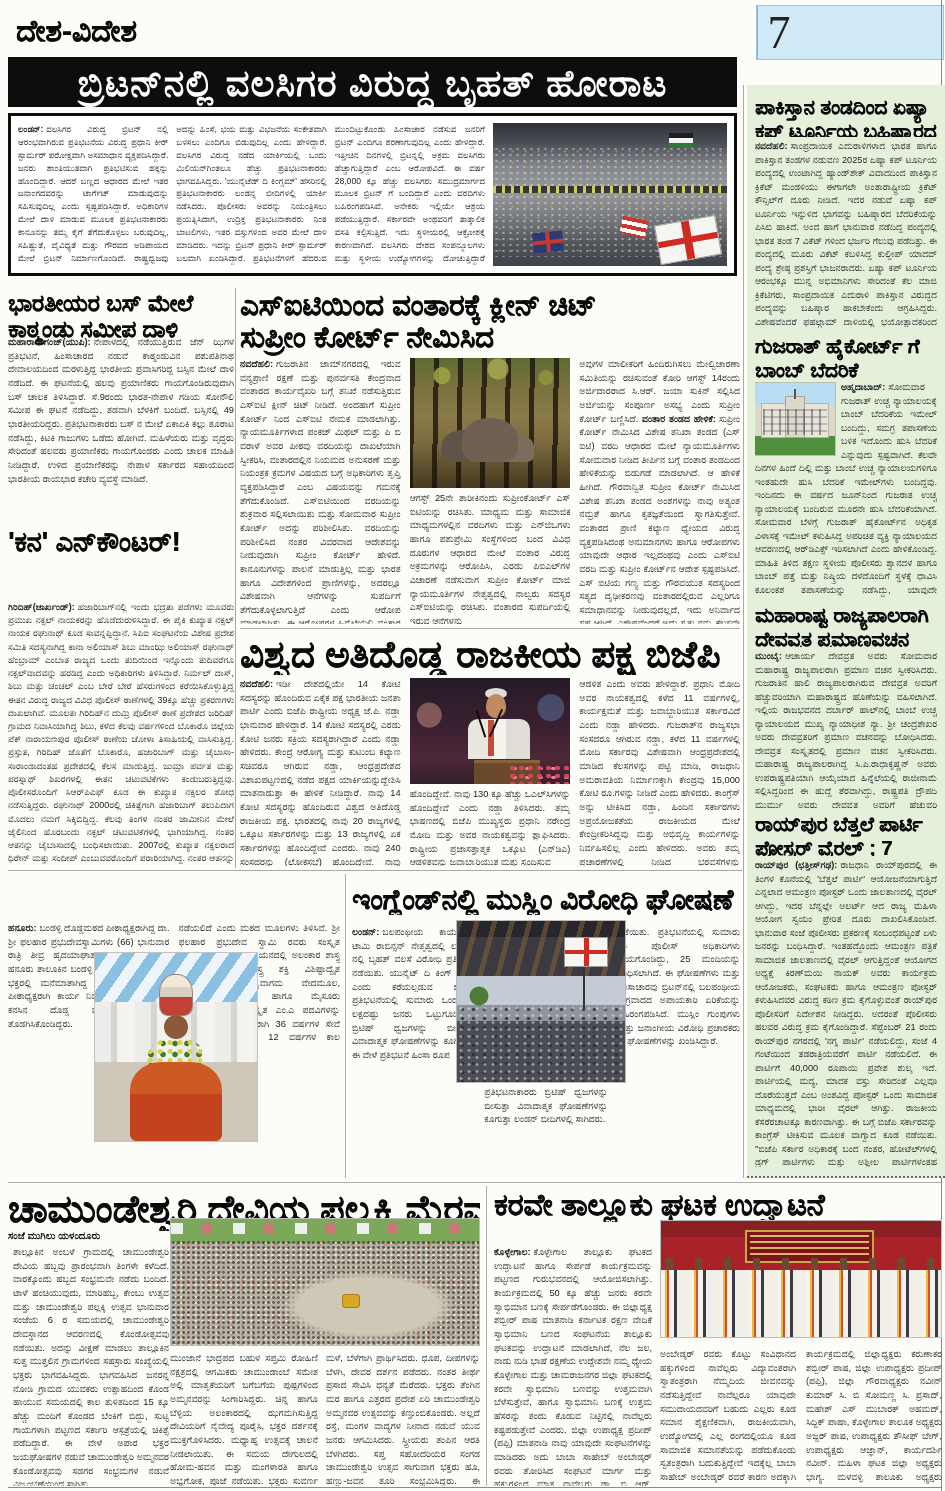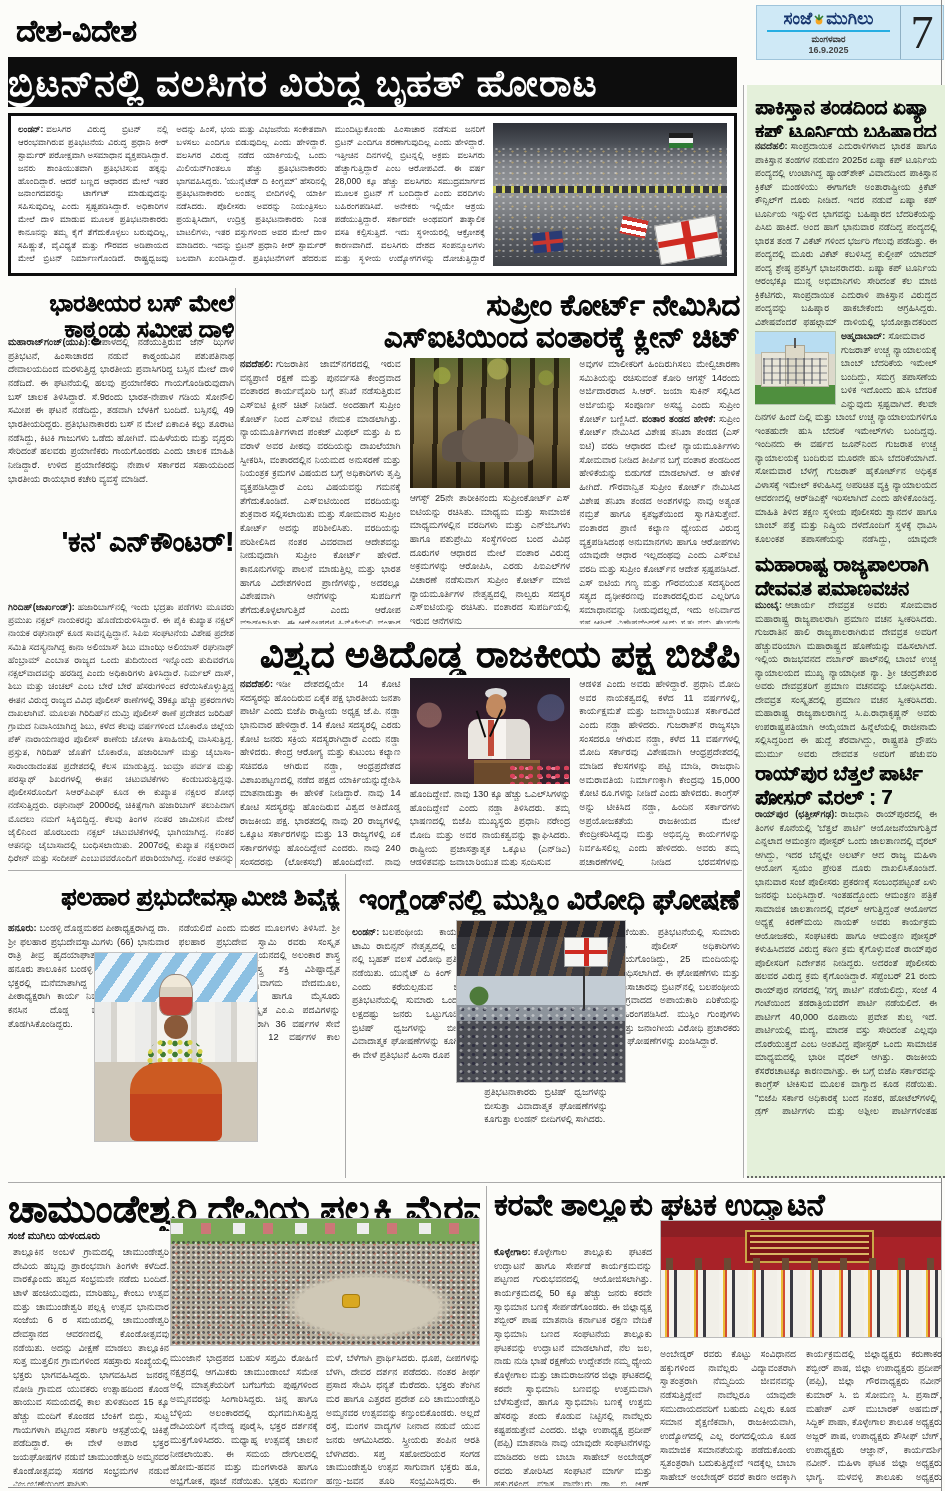--- a/index.html
+++ b/index.html
@@ -1,20 +1,20 @@
 <!DOCTYPE html>
 <html><head>
 <meta charset="utf-8">
 <style>
   *{margin:0;padding:0;box-sizing:border-box}
   body{font-family:"Liberation Sans","DejaVu Sans",sans-serif;background:#d9d9d9}
   #page{position:relative;width:945px;height:1491px;margin:0 auto;background:#fcfcf9;color:#141414;overflow:hidden}
   .abs{position:absolute}
   .hl{font-weight:800;color:#0a0a0a;text-shadow:.5px 0 0 currentColor;line-height:1.12}
-  .center{text-align:right}
+  .center{text-align:left}
   .bodytext{font-size:9.3px;line-height:1.47;text-align:justify;color:#222;overflow:hidden}
   .dl{font-weight:800;margin-right:3px}
   .vline{position:absolute;width:1px;background:#aaa}
   .hline{position:absolute;height:1px;background:#aaa}
   .photo{position:relative;overflow:hidden}
   .cols{display:flex;gap:9px}
   .col{flex:1;overflow:hidden}
 
   
   .section-title{left:16px;top:14px;font-size:30px}
@@ -22,21 +22,21 @@
   .mh-left{flex:1;text-align:center;padding-top:4px;overflow:hidden}
   .mh-logo{font-size:17px;font-weight:800;color:#16356e;white-space:nowrap;line-height:1.1}
   .mh-logo svg{vertical-align:-2px}
   .mh-rule{height:2px;background:#27aee2;margin:1px 10px 2px}
   .mh-day{font-size:8.5px;font-weight:700;color:#333}
   .mh-date{font-size:9px;font-weight:700;color:#444}
   .mh-sep{width:1px;background:#8fb0c4}
   .mh-page{width:42px;text-align:center;font-family:"Liberation Serif","DejaVu Serif",serif;font-size:46px;line-height:54px;color:#222}
 
   
-  .lead-bar{left:8px;top:57px;width:729px;height:50px;background:#0d0d0d;color:#fff;font-size:37px;font-weight:800;line-height:53px;letter-spacing:1px;overflow:hidden;white-space:nowrap}
+  .lead-bar{left:8px;top:57px;width:729px;height:50px;background:#0d0d0d;color:#fff;font-size:37px;font-weight:800;text-align:center;line-height:53px;letter-spacing:1px;overflow:hidden;white-space:nowrap}
   .lead-box{left:8px;top:113px;width:729px;height:163px;border:3px solid #0d0d0d;background:#fff;display:flex;gap:8px;padding:7px}
   .lead-col{flex:1;font-size:8.6px;line-height:1.5}
 
   .ph-protest{width:234px;height:100%;flex:0 0 234px;background:linear-gradient(180deg,#2e3138 0%,#4a4e55 14%,#83868b 30%,#97999c 48%,#76797d 66%,#53565c 84%,#3f4248 100%)}
   .pp-dots{position:absolute;left:0;right:0;top:16%;bottom:6%;background-image:radial-gradient(rgba(255,255,255,.55) .8px,transparent 1.6px),radial-gradient(rgba(255,205,90,.5) .8px,transparent 1.6px);background-size:7px 6px,13px 11px;opacity:.75}
   .pp-police{position:absolute;left:0;right:0;top:44%;height:7px;background:repeating-linear-gradient(90deg,#d8d84a 0 3px,#23252b 3px 9px);opacity:.85}
   .engflag{background:#f5f5f2;border:1px solid #999}
   .engflag .cv{position:absolute;left:44%;top:0;width:13%;height:100%;background:#cf2b22}
   .engflag .ch{position:absolute;top:41%;left:0;width:100%;height:17%;background:#cf2b22}
   .pp-engflag{position:absolute;right:8px;bottom:6px;width:62px;height:40px;transform:rotate(-10deg)}
@@ -129,31 +129,20 @@
   .kap-scarves{position:absolute;left:0;right:0;bottom:0;height:58%;background:repeating-linear-gradient(90deg,transparent 0 4px,#e8b623 4px 6px,#cf3a1f 6px 8px,transparent 8px 29px);opacity:.9}
 </style>
 </head>
 <body>
 
 <div id="page">
 
   <div class="abs section-title hl">ದೇಶ-ವಿದೇಶ</div>
 
   <div class="abs masthead">
-    <div class="mh-left">
-      <div class="mh-logo">
-        <span>ಸಂಜೆ</span><span class="palm"><svg width="14" height="14" viewBox="0 0 14 14">
-              <circle cx="7" cy="9" r="3.4" fill="#f5a623"></circle>
-              <path d="M7 8 L3 4 M7 8 L7 2.6 M7 8 L11 4" stroke="#2e7d32" stroke-width="1.6" fill="none"></path>
-            </svg></span><span>ಮುಗಿಲು</span>
-      </div>
-      <div class="mh-rule"></div>
-      <div class="mh-day">ಮಂಗಳವಾರ</div>
-      <div class="mh-date">16.9.2025</div>
-    </div>
     <div class="mh-sep"></div>
     <div class="mh-page">7</div>
   </div>
 
   <div class="abs lead-bar">ಬ್ರಿಟನ್‌ನಲ್ಲಿ ವಲಸಿಗರ ವಿರುದ್ಧ ಬೃಹತ್  ಹೋರಾಟ</div>
   <div class="abs lead-box">
     <div class="bodytext lead-col"><b class="dl">ಲಂಡನ್:</b><span>ವಲಸಿಗರ ವಿರುದ್ಧ ಬ್ರಿಟನ್ ನಲ್ಲಿ ಆರಂಭವಾಗಿರುವ ಪ್ರತಿಭಟನೆಯ ವಿರುದ್ಧ ಪ್ರಧಾನಿ ಕೀರ್ ಸ್ಟಾರ್ಮರ್ ಪರೋಕ್ಷವಾಗಿ ಅಸಮಾಧಾನ ವ್ಯಕ್ತಪಡಿಸಿದ್ದಾರೆ. ಜನರು ಶಾಂತಿಯುತವಾಗಿ ಪ್ರತಿಭಟಿಸುವ ಹಕ್ಕನ್ನು ಹೊಂದಿದ್ದಾರೆ. ಆದರೆ ಬಣ್ಣದ ಆಧಾರದ ಮೇಲೆ ಇತರ ಜನಾಂಗದವರನ್ನು ಟಾರ್ಗೆಟ್ ಮಾಡುವುದನ್ನು ಸಹಿಸುವುದಿಲ್ಲ ಎಂದು ಸ್ಪಷ್ಟಪಡಿಸಿದ್ದಾರೆ. ಅಧಿಕಾರಿಗಳ ಮೇಲೆ ದಾಳಿ ಮಾಡುವ ಮೂಲಕ ಪ್ರತಿಭಟನಾಕಾರರು ಕಾನೂನನ್ನು ತಮ್ಮ ಕೈಗೆ ತೆಗೆದುಕೊಳ್ಳಲು ಬರುವುದಿಲ್ಲ, ಸಹಿಷ್ಣುತೆ, ವೈವಿಧ್ಯತೆ ಮತ್ತು ಗೌರವದ ಅಡಿಪಾಯದ ಮೇಲೆ ಬ್ರಿಟನ್ ನಿರ್ಮಾಣಗೊಂಡಿದೆ. ರಾಷ್ಟ್ರಧ್ವಜವು ದೇಶದಲ್ಲಿ ವೈವಿಧ್ಯತೆಯನ್ನು ಪ್ರತಿನಿಧಿಸುತ್ತದೆ.</span></div>
     <div class="bodytext lead-col">ಅದನ್ನು ಹಿಂಸೆ, ಭಯ ಮತ್ತು ವಿಭಜನೆಯ ಸಂಕೇತವಾಗಿ ಬಳಸಲು ಎಂದಿಗೂ ಬಿಡುವುದಿಲ್ಲ ಎಂದು ಹೇಳಿದ್ದಾರೆ. ವಲಸಿಗರ ವಿರುದ್ಧ ನಡೆದ ಯಾರ್ಕಿಯಲ್ಲಿ ಒಂದು ಮಿಲಿಯನ್‌ಗಿಂತಲೂ ಹೆಚ್ಚು ಪ್ರತಿಭಟನಾಕಾರರು ಭಾಗವಹಿಸಿದ್ದರು. 'ಯುನೈಟೆಡ್ ದಿ ಕಿಂಗ್ಡಮ್' ಹೆಸರಿನಲ್ಲಿ ಪ್ರತಿಭಟನಾಕಾರರು ಲಂಡನ್ನ ಬೀದಿಗಳಲ್ಲಿ ಯಾರ್ಕಿ ನಡೆಸಿದರು. ಪೊಲೀಸರು ಅವರನ್ನು ನಿಯಂತ್ರಿಸಲು ಪ್ರಯತ್ನಿಸಿದಾಗ, ಉದ್ರಿಕ್ತ ಪ್ರತಿಭಟನಾಕಾರರು ನಿಂತ ಬಾಟಲಿಗಳು, ಇತರ ವಸ್ತುಗಳಿಂದ ಅವರ ಮೇಲೆ ದಾಳಿ ಮಾಡಿದರು. ಇದನ್ನು ಬ್ರಿಟನ್ ಪ್ರಧಾನಿ ಕೀರ್ ಸ್ಟಾರ್ಮರ್ ಬಲವಾಗಿ ಖಂಡಿಸಿದ್ದಾರೆ. ಪ್ರತಿಭಟನೆಗಳಿಗೆ ಹೆದರುವ ಮಾತೇ ಇಲ್ಲ, ರಾಷ್ಟ್ರಧ್ವಜವನ್ನು</div>
     <div class="bodytext lead-col">ಮುಂದಿಟ್ಟುಕೊಂಡು ಹಿಂಸಾಚಾರ ನಡೆಸುವ ಜನರಿಗೆ ಬ್ರಿಟನ್ ಎಂದಿಗೂ ಶರಣಾಗುವುದಿಲ್ಲ ಎಂದು ಹೇಳಿದ್ದಾರೆ. ಇತ್ತೀಚಿನ ದಿನಗಳಲ್ಲಿ ಬ್ರಿಟನ್ನಲ್ಲಿ ಅಕ್ರಮ ವಲಸಿಗರು ಹೆಚ್ಚಾಗುತ್ತಿದ್ದಾರೆ ಎಂಬ ಆರೋಪವಿದೆ. ಈ ವರ್ಷ 28,000 ಕ್ಕೂ ಹೆಚ್ಚು ವಲಸಿಗರು ಸಮುದ್ರಮಾರ್ಗದ ಮೂಲಕ ಬ್ರಿಟನ್ ಗೆ ಬಂದಿದ್ದಾರೆ ಎಂದು ವರದಿಗಳು ಬಹಿರಂಗಪಡಿಸಿವೆ. ಅನೇಕರು ಇಲ್ಲಿಯೇ ಆಶ್ರಯ ಪಡೆಯುತ್ತಿದ್ದಾರೆ. ಸರ್ಕಾರವೇ ಅಂಥವರಿಗೆ ತಾತ್ಕಾಲಿಕ ವಸತಿ ಕಲ್ಪಿಸುತ್ತಿದೆ. ಇದು ಸ್ಥಳೀಯರಲ್ಲಿ ಆಕ್ರೋಶಕ್ಕೆ ಕಾರಣವಾಗಿದೆ. ವಲಸಿಗರು ದೇಶದ ಸಂಪನ್ಮೂಲಗಳು ಮತ್ತು ಸ್ಥಳೀಯ ಉದ್ಯೋಗಗಳನ್ನು ದೋಚುತ್ತಿದ್ದಾರೆ ಎಂದು ಪ್ರತಿಭಟನಾಕಾರರು ಆರೋಪಿಸಿದ್ದಾರೆ.</div>
     <div class="photo ph-protest">
@@ -186,22 +175,22 @@
     <div>ಕಾಠ್ಮಂಡು ಸಮೀಪ ದಾಳಿ</div>
   </div>
   <div class="abs bodytext bus-body"><b class="dl">ಮಹಾರಾಜ್‌ಗಂಜ್(ಯುಪಿ):</b><span>ನೇಪಾಳದಲ್ಲಿ ನಡೆಯುತ್ತಿರುವ ಜೆನ್ ಝಿಗಳ ಪ್ರತಿಭಟನೆ, ಹಿಂಸಾಚಾರದ ನಡುವೆ ಕಾಠ್ಮಂಡುವಿನ ಪಶುಪತಿನಾಥ ದೇವಾಲಯದಿಂದ ಮರಳುತ್ತಿದ್ದ ಭಾರತೀಯ ಪ್ರವಾಸಿಗರಿದ್ದ ಬಸ್ಸಿನ ಮೇಲೆ ದಾಳಿ ನಡೆದಿದೆ. ಈ ಘಟನೆಯಲ್ಲಿ ಹಲವು ಪ್ರಯಾಣಿಕರು ಗಾಯಗೊಂಡಿರುವುದಾಗಿ ಬಸ್ ಚಾಲಕ ತಿಳಿಸಿದ್ದಾರೆ. ಸೆ.9ರಂದು ಭಾರತ-ನೇಪಾಳ ಗಡಿಯ ಸೋನೌಲಿ ಸಮೀಪ ಈ ಘಟನೆ ನಡೆದಿದ್ದು, ತಡವಾಗಿ ಬೆಳಕಿಗೆ ಬಂದಿದೆ. ಬಸ್ಸಿನಲ್ಲಿ 49 ಭಾರತೀಯರಿದ್ದರು. ಪ್ರತಿಭಟನಾಕಾರರು ಬಸ್ ನ ಮೇಲೆ ಏಕಾಏಕಿ ಕಲ್ಲು ತೂರಾಟ ನಡೆಸಿದ್ದು, ಕಿಟಕಿ ಗಾಜುಗಳು ಒಡೆದು ಹೋಗಿವೆ. ಮಹಿಳೆಯರು ಮತ್ತು ವೃದ್ಧರು ಸೇರಿದಂತೆ ಹಲವರು ಪ್ರಯಾಣಿಕರು ಗಾಯಗೊಂಡರು ಎಂದು ಚಾಲಕ ಮಾಹಿತಿ ನೀಡಿದ್ದಾರೆ. ಉಳಿದ ಪ್ರಯಾಣಿಕರನ್ನು ನೇಪಾಳ ಸರ್ಕಾರದ ಸಹಾಯದಿಂದ ಭಾರತೀಯ ರಾಯಭಾರ ಕಚೇರಿ ವ್ಯವಸ್ಥೆ ಮಾಡಿದೆ.</span></div>
 
   <div class="abs nx-head hl center">
     <div>'ಕನ' ಎನ್‌ಕೌಂಟರ್!</div>
   </div>
   <div class="abs bodytext nx-body"><b class="dl">ಗಿರಿದಿಹ್(ಜಾರ್ಖಂಡ್):</b><span>ಹಜಾರಿಬಾಗ್‌ನಲ್ಲಿ ಇಂದು ಭದ್ರತಾ ಪಡೆಗಳು ಮೂವರು ಪ್ರಮುಖ ನಕ್ಸಲ್ ನಾಯಕರನ್ನು ಹೊಡೆದುರುಳಿಸಿದ್ದಾರೆ. ಈ ಪೈಕಿ ಕುಖ್ಯಾತ ನಕ್ಸಲ್ ನಾಯಕ ರಘುನಾಥ್ ಕೂಡ ಸಾವನ್ನಪ್ಪಿದ್ದಾನೆ. ಸಿಪಿಐ ಸಂಘಟನೆಯ ವಿಶೇಷ ಪ್ರದೇಶ ಸಮಿತಿ ಸದಸ್ಯನಾಗಿದ್ದ ಕಾನಾ ಅಲಿಯಾಸ್ ಶಿಬು ಮಾಂಝಿ ಅಲಿಯಾಸ್ ರಘುನಾಥ್ ಹೆಂಬ್ರಾಮ್ ಎಂಬಾತ ರಾಜ್ಯದ ಒಂದು ತುದಿಯಿಂದ ಇನ್ನೊಂದು ತುದಿವರೆಗೂ ನಕ್ಸಲ್‌ವಾದವನ್ನು ಹರಡಿದ್ದ ಎಂದು ಅಧಿಕಾರಿಗಳು ತಿಳಿಸಿದ್ದಾರೆ. ನಿರ್ಮಲ್ ದಾಸ್, ಶಿಬು ಮತ್ತು ಚಂಚಲ್ ಎಂಬ ಬೇರೆ ಬೇರೆ ಹೆಸರುಗಳಿಂದ ಕರೆಯಿಸಿಕೊಳ್ಳುತ್ತಿದ್ದ ಈತನ ವಿರುದ್ಧ ರಾಜ್ಯದ ವಿವಿಧ ಪೊಲೀಸ್ ಠಾಣೆಗಳಲ್ಲಿ 39ಕ್ಕೂ ಹೆಚ್ಚು ಪ್ರಕರಣಗಳು ದಾಖಲಾಗಿವೆ. ಮೂಲತಃ ಗಿರಿದಿಹ್‌ನ ದುಮ್ರಿ ಪೊಲೀಸ್ ಠಾಣೆ ಪ್ರದೇಶದ ಜರಿದಿಹ್ ಗ್ರಾಮದ ನಿವಾಸಿಯಾಗಿದ್ದ ಶಿಬು, ಕಳೆದ ಕೆಲವು ವರ್ಷಗಳಿಂದ ಬೊಕಾರೊ ಜಿಲ್ಲೆಯ ಪೆಕ್ ನಾರಾಯಣಪುರ ಪೊಲೀಸ್ ಠಾಣೆಯ ಚೋಳಾ ತಿಸಾಹಿಯಲ್ಲಿ ವಾಸಿಸುತ್ತಿದ್ದ. ಪ್ರಸ್ತುತ, ಗಿರಿದಿಹ್ ಜೊತೆಗೆ ಬೊಕಾರೊ, ಹಜಾರಿಬಾಗ್ ಮತ್ತು ಚೈಬಾಸಾ-ಸಾರಾಂಡಾದಂತಹ ಪ್ರದೇಶದಲ್ಲಿ ಕೆಲಸ ಮಾಡುತ್ತಿದ್ದ. ಜುಮ್ರಾ ಪರ್ವತ ಮತ್ತು ಪರಸ್ನಾಥ್ ಶಿಖರಗಳಲ್ಲಿ ಈತನ ಚಟುವಟಿಕೆಗಳು ಕಂಡುಬರುತ್ತಿದ್ದವು. ಪೊಲೀಸರೊಂದಿಗೆ ಸಿಆರ್‌ಪಿಎಫ್ ಕೂಡ ಈ ಕುಖ್ಯಾತ ನಕ್ಸಲರ ಶೋಧ ನಡೆಸುತ್ತಿದ್ದರು. ರಘುನಾಥ್ 2000ರಲ್ಲಿ ಚಿಕಿತ್ಸೆಗಾಗಿ ಹಜಾರಿಬಾಗ್ ತಲುಪಿದಾಗ ಮೊದಲು ನಮಗೆ ಸಿಕ್ಕಿಬಿದ್ದಿದ್ದ. ಕೆಲವು ತಿಂಗಳ ನಂತರ ಜಾಮೀನಿನ ಮೇಲೆ ಜೈಲಿನಿಂದ ಹೊರಬಂದು ನಕ್ಸಲ್ ಚಟುವಟಿಕೆಗಳಲ್ಲಿ ಭಾಗಿಯಾಗಿದ್ದ. ನಂತರ ಆತನನ್ನು ಚೈಬಾಸಾದಲ್ಲಿ ಬಂಧಿಸಲಾಯಿತು. 2007ರಲ್ಲಿ ಕುಖ್ಯಾತ ನಕ್ಸಲರಾದ ಧಿರೇನ್ ಮತ್ತು ಸಂದೀಪ್ ಎಂಬುವವರೊಂದಿಗೆ ಪರಾರಿಯಾಗಿದ್ದ. ನಂತರ ಆತನನ್ನು ನಿರಂತರವಾಗಿ ಹುಡುಕುತ್ತಿದ್ದೆವು. ಇದೀಗ ಸೋಮವಾರ ಹಜಾರಿಬಾಗ್‌ನಲ್ಲಿ ನಡೆದ ಎನ್‌ಕೌಂಟರ್ ನಲ್ಲಿ ಮೃತಪಟ್ಟಿದ್ದಾನೆ ಎಂದು ಅಧಿಕಾರಿಯೊಬ್ಬರು ಮಾಹಿತಿ ನೀಡಿದರು.</span></div>
 
   <div class="abs sit-head hl center">
+    <div>ಎಸ್‌ಐಟಿಯಿಂದ ವಂತಾರಕ್ಕೆ ಕ್ಲೀನ್ ಚಿಟ್</div>
     <div>ಸುಪ್ರೀಂ ಕೋರ್ಟ್ ನೇಮಿಸಿದ</div>
-    <div>ಎಸ್‌ಐಟಿಯಿಂದ ವಂತಾರಕ್ಕೆ ಕ್ಲೀನ್ ಚಿಟ್</div>
   </div>
   <div class="abs cols sit-cols">
     <div class="col bodytext"><b class="dl">ನವದೆಹಲಿ:</b><span>ಗುಜರಾತಿನ ಜಾಮ್‌ನಗರದಲ್ಲಿ ಇರುವ ವನ್ಯಪ್ರಾಣಿ ರಕ್ಷಣೆ ಮತ್ತು ಪುನರ್ವಸತಿ ಕೇಂದ್ರವಾದ ವಂತಾರದ ಕಾರ್ಯವೈಖರಿ ಬಗ್ಗೆ ತನಿಖೆ ನಡೆಸುತ್ತಿರುವ ಎಸ್‌ಐಟಿ ಕ್ಲೀನ್ ಚಿಟ್ ನೀಡಿದೆ. ಅಂದಹಾಗೆ ಸುಪ್ರೀಂ ಕೋರ್ಟ್ ನಿಂದ ಎಸ್‌ಐಟಿ ನೇಮಕ ಮಾಡಲಾಗಿತ್ತು. ನ್ಯಾಯಮೂರ್ತಿಗಳಾದ ಪಂಕಜ್ ಮಿಥಲ್ ಮತ್ತು ಪಿ ಬಿ ವರಾಳೆ ಅವರ ಪೀಠವು ವರದಿಯನ್ನು ದಾಖಲೆಯಾಗಿ ಸ್ವೀಕರಿಸಿ, ವಂತಾರದಲ್ಲಿನ ನಿಯಮದ ಅನುಸರಣೆ ಮತ್ತು ನಿಯಂತ್ರಕ ಕ್ರಮಗಳ ವಿಷಯದ ಬಗ್ಗೆ ಅಧಿಕಾರಿಗಳು ತೃಪ್ತಿ ವ್ಯಕ್ತಪಡಿಸಿದ್ದಾರೆ ಎಂಬ ವಿಷಯವನ್ನು ಗಮನಕ್ಕೆ ತೆಗೆದುಕೊಂಡಿದೆ. ಎಸ್‌ಐಟಿಯಿಂದ ವರದಿಯನ್ನು ಶುಕ್ರವಾರ ಸಲ್ಲಿಸಲಾಯಿತು ಮತ್ತು ಸೋಮವಾರ ಸುಪ್ರೀಂ ಕೋರ್ಟ್ ಅದನ್ನು ಪರಿಶೀಲಿಸಿತು. ವರದಿಯನ್ನು ಪರಿಶೀಲಿಸಿದ ನಂತರ ವಿವರವಾದ ಆದೇಶವನ್ನು ನೀಡುವುದಾಗಿ ಸುಪ್ರೀಂ ಕೋರ್ಟ್ ಹೇಳಿದೆ. ಕಾನೂನುಗಳನ್ನು ಪಾಲನೆ ಮಾಡುತ್ತಿಲ್ಲ ಮತ್ತು ಭಾರತ ಹಾಗೂ ವಿದೇಶಗಳಿಂದ ಪ್ರಾಣಿಗಳನ್ನು, ಅದರಲ್ಲೂ ವಿಶೇಷವಾಗಿ ಆನೆಗಳನ್ನು ಸುಪರ್ದಿಗೆ ತೆಗೆದುಕೊಳ್ಳಲಾಗುತ್ತಿದೆ ಎಂದು ಆರೋಪ ಮಾಡಲಾಗಿತ್ತು. ಈ ಆರೋಪಗಳ ಹಿನ್ನೆಲೆಯಲ್ಲಿ ವಂತಾರ ವಿರುದ್ಧ ಸತ್ಯಶೋಧನಾ ವಿಚಾರಣೆ ನಡೆಸಲು</span></div>
     <div class="col bodytext">
       <div class="photo ph-elephant">
         <div class="el-trunks"></div>
         <div class="el-canopy"></div>
         <div class="el-body"></div>
       </div>
       <span>ಆಗಸ್ಟ್ 25ನೇ ತಾರೀಕಿನಂದು ಸುಪ್ರೀಂಕೋರ್ಟ್ ಎಸ್ ಐಟಿಯನ್ನು ರಚಿಸಿತು. ಮಾಧ್ಯಮ ಮತ್ತು ಸಾಮಾಜಿಕ ಮಾಧ್ಯಮಗಳಲ್ಲಿನ ವರದಿಗಳು ಮತ್ತು ಎನ್‌ಜಿಒಗಳು ಹಾಗೂ ಪಶುಪ್ರೇಮಿ ಸಂಸ್ಥೆಗಳಿಂದ ಬಂದ ವಿವಿಧ ದೂರುಗಳ ಆಧಾರದ ಮೇಲೆ ವಂತಾರ ವಿರುದ್ಧ ಅಕ್ರಮಗಳನ್ನು ಆರೋಪಿಸಿ, ಎರಡು ಪಿಐಎಲ್‌ಗಳ ವಿಚಾರಣೆ ನಡೆಸುವಾಗ ಸುಪ್ರೀಂ ಕೋರ್ಟ್ ಮಾಜಿ ನ್ಯಾಯಮೂರ್ತಿಗಳ ನೇತೃತ್ವದಲ್ಲಿ ನಾಲ್ವರು ಸದಸ್ಯರ ಎಸ್‌ಐಟಿಯನ್ನು ರಚಿಸಿತು. ವಂತಾರದ ಸುಪರ್ದಿಯಲ್ಲಿ ಇರುವ ಆನೆಗಳನ್ನು</span>
@@ -229,41 +218,41 @@
     </div>
     <div class="col bodytext">ಆಡಳಿತ ಎಂದು ಅವರು ಹೇಳಿದ್ದಾರೆ. ಪ್ರಧಾನಿ ಮೋದಿ ಅವರ ನಾಯಕತ್ವದಲ್ಲಿ ಕಳೆದ 11 ವರ್ಷಗಳಲ್ಲಿ, ಕಾರ್ಯಕ್ಷಮತೆ ಮತ್ತು ಜವಾಬ್ದಾರಿಯುತ ಸರ್ಕಾರವಿದೆ ಎಂದು ನಡ್ಡಾ ಹೇಳಿದರು. ಗುಜರಾತ್‌ನ ರಾಜ್ಯಸಭಾ ಸಂಸದರೂ ಆಗಿರುವ ನಡ್ಡಾ, ಕಳೆದ 11 ವರ್ಷಗಳಲ್ಲಿ ಮೋದಿ ಸರ್ಕಾರವು ವಿಶೇಷವಾಗಿ ಆಂಧ್ರಪ್ರದೇಶದಲ್ಲಿ ಮಾಡಿದ ಕೆಲಸಗಳನ್ನು ಪಟ್ಟಿ ಮಾಡಿ, ರಾಜಧಾನಿ ಅಮರಾವತಿಯ ನಿರ್ಮಾಣಕ್ಕಾಗಿ ಕೇಂದ್ರವು 15,000 ಕೋಟಿ ರೂ.ಗಳನ್ನು ನೀಡಿದೆ ಎಂದು ಹೇಳಿದರು. ಕಾಂಗ್ರೆಸ್ ಅನ್ನು ಟೀಕಿಸಿದ ನಡ್ಡಾ, ಹಿಂದಿನ ಸರ್ಕಾರಗಳು ಅಪ್ರಯೋಜಕತೆಯ ರಾಜಕೀಯದ ಮೇಲೆ ಕೇಂದ್ರೀಕರಿಸಿದ್ದವು ಮತ್ತು ಅಭಿವೃದ್ಧಿ ಕಾರ್ಯಗಳನ್ನು ನಿರ್ವಹಿಸಲಿಲ್ಲ ಎಂದು ಹೇಳಿದರು. ಅವರು ತಮ್ಮ ಪ್ರಚಾರಣೆಗಳಲ್ಲಿ ನೀಡಿದ ಭರವಸೆಗಳನ್ನು ಈಡೇರಿಸುವಲ್ಲಿಯೂ ವಿಫಲರಾಗಿದ್ದಾರೆ ಎಂದು ಅವರು ಹೇಳಿದರು.</div>
   </div>
 
   <div class="abs rail">
     <div>
       <div class="rail-head hl" style="height:42px">ಪಾಕಿಸ್ತಾನ ತಂಡದಿಂದ ಏಷ್ಯಾ ಕಪ್ ಟೂರ್ನಿಯ ಬಹಿಷ್ಕಾರದ ಬೆದರಿಕೆ!</div>
       <div class="bodytext rail-body" style="height:190px"><b class="dl">ನವದೆಹಲಿ:</b><span>ಸಾಂಪ್ರದಾಯಿಕ ಎದುರಾಳಿಗಳಾದ ಭಾರತ ಹಾಗೂ ಪಾಕಿಸ್ತಾನ ತಂಡಗಳ ನಡುವಣ 2025ರ ಏಷ್ಯಾ ಕಪ್ ಟೂರ್ನಿಯ ಪಂದ್ಯದಲ್ಲಿ ಉಂಟಾಗಿದ್ದ ಹ್ಯಾಂಡ್‌ಶೇಕ್ ವಿವಾದದಿಂದ ಪಾಕಿಸ್ತಾನ ಕ್ರಿಕೆಟ್ ಮಂಡಳಿಯು ಈಗಾಗಲೇ ಅಂತಾರಾಷ್ಟ್ರೀಯ ಕ್ರಿಕೆಟ್ ಕೌನ್ಸಿಲ್‌ಗೆ ದೂರು ನೀಡಿದೆ. ಇದರ ನಡುವೆ ಏಷ್ಯಾ ಕಪ್ ಟೂರ್ನಿಯ ಇನ್ನುಳಿದ ಭಾಗವನ್ನು ಬಹಿಷ್ಕಾರದ ಬೆದರಿಕೆಯನ್ನು ಪಿಸಿಬಿ ಹಾಕಿದೆ. ಅಂದ ಹಾಗೆ ಭಾನುವಾರ ನಡೆದಿದ್ದ ಪಂದ್ಯದಲ್ಲಿ ಭಾರತ ತಂಡ 7 ವಿಕೆಟ್ ಗಳಿಂದ ಭರ್ಜರಿ ಗೆಲುವು ಪಡೆದಿತ್ತು. ಈ ಪಂದ್ಯದಲ್ಲಿ ಮೂರು ವಿಕೆಟ್ ಕಬಳಿಸಿದ್ದ ಕುಲ್ದೀಪ್ ಯಾದವ್ ಪಂದ್ಯ ಶ್ರೇಷ್ಠ ಪ್ರಶಸ್ತಿಗೆ ಭಾಜನರಾದರು. ಏಷ್ಯಾ ಕಪ್ ಟೂರ್ನಿಯ ಆರಂಭಕ್ಕೂ ಮುನ್ನ ಅಭಿಮಾನಿಗಳು ಸೇರಿದಂತೆ ಕೆಲ ಮಾಜಿ ಕ್ರಿಕೆಟಿಗರು, ಸಾಂಪ್ರದಾಯಿಕ ಎದುರಾಳಿ ಪಾಕಿಸ್ತಾನ ವಿರುದ್ಧದ ಪಂದ್ಯವನ್ನು ಬಹಿಷ್ಕಾರ ಹಾಕಬೇಕೆಂದು ಆಗ್ರಹಿಸಿದ್ದರು. ವಿಶೇಷವೆಂದರೆ ಫಹಲ್ಗಾಮ್ ದಾಳಿಯಲ್ಲಿ ಭಯೋತ್ಪಾದಕರಿಂದ ಹಲವು ಭಾರತೀಯ ಪ್ರವಾಸಿಗರು ಹುತಾತ್ಮರಾಗಿದ್ದರು. ಆದರೂ ಭಾರತ ತಂಡ, ಭಾನುವಾರ ದುಬೈ ಇಂಟರ್‌ನ್ಯಾಷನಲ್ ಕ್ರಿಕೆಟ್ ಕ್ರೀಡಾಂಗಣದಲ್ಲಿ ಪಾಕಿಸ್ತಾನದ ವಿರುದ್ಧ ಆಡಿತ್ತು. ಅದರಂತೆ ಬಿಸಿಸಿಐ ಕೂಡ ಇದಕ್ಕೆ ಗ್ರೀನ್ ಸಿಗ್ನಲ್ ಕೊಟ್ಟಿತ್ತು.</span></div>
     </div>
     <div>
+      <div class="rail-head hl" style="height:44px">ಗುಜರಾತ್ ಹೈಕೋರ್ಟ್ ಗೆ ಬಾಂಬ್ ಬೆದರಿಕೆ</div>
       <div class="bodytext rail-body" style="height:218px">
         <span class="photo ph-court" style="display:block;position:relative">
           <span class="co-bldg"></span>
           <span class="co-tower"></span>
           <span class="co-win"></span>
           <span class="co-flag"></span>
         </span>
         <b class="dl">ಅಹ್ಮದಾಬಾದ್:</b><span>ಸೋಮವಾರ ಗುಜರಾತ್ ಉಚ್ಚ ನ್ಯಾಯಾಲಯಕ್ಕೆ ಬಾಂಬ್ ಬೆದರಿಕೆಯ ಇಮೇಲ್ ಬಂದಿದ್ದು, ಸಮಗ್ರ ತಪಾಸಣೆಯ ಬಳಿಕ ಇದೊಂದು ಹುಸಿ ಬೆದರಿಕೆ ಎನ್ನುವುದು ಸ್ಪಷ್ಟವಾಗಿದೆ. ಕೆಲವೇ ದಿನಗಳ ಹಿಂದೆ ದಿಲ್ಲಿ ಮತ್ತು ಬಾಂಬೆ ಉಚ್ಚ ನ್ಯಾಯಾಲಯಗಳಿಗೂ ಇಂತಹುದೇ ಹುಸಿ ಬೆದರಿಕೆ ಇಮೇಲ್‌ಗಳು ಬಂದಿದ್ದವು. ಇಂದಿನದು ಈ ವರ್ಷದ ಜೂನ್‌ನಿಂದ ಗುಜರಾತ ಉಚ್ಚ ನ್ಯಾಯಾಲಯಕ್ಕೆ ಬಂದಿರುವ ಮೂರನೇ ಹುಸಿ ಬೆದರಿಕೆಯಾಗಿದೆ. ಸೋಮವಾರ ಬೆಳಗ್ಗೆ ಗುಜರಾತ್ ಹೈಕೋರ್ಟ್‌ನ ಅಧಿಕೃತ ವಿಳಾಸಕ್ಕೆ ಇಮೇಲ್ ಕಳುಹಿಸಿದ್ದ ಅಪರಿಚಿತ ವ್ಯಕ್ತಿ ನ್ಯಾಯಾಲಯದ ಆವರಣದಲ್ಲಿ ಆರ್‌ಡಿಎಕ್ಸ್ ಇರಿಸಲಾಗಿದೆ ಎಂದು ಹೇಳಿಕೊಂಡಿದ್ದ. ಮಾಹಿತಿ ತಿಳಿದ ತಕ್ಷಣ ಸ್ಥಳೀಯ ಪೊಲೀಸರು ಶ್ವಾನದಳ ಹಾಗೂ ಬಾಂಬ್ ಪತ್ತೆ ಮತ್ತು ನಿಷ್ಕ್ರಿಯ ದಳದೊಂದಿಗೆ ಸ್ಥಳಕ್ಕೆ ಧಾವಿಸಿ ಕೂಲಂಕಶ ತಪಾಸಣೆಯನ್ನು ನಡೆಸಿದ್ದು, ಯಾವುದೇ ಅನುಮಾನಾಸ್ಪದ ವಸ್ತು ಪತ್ತೆಯಾಗಿಲ್ಲ ಎಂದು ಹಿರಿಯ ಪೊಲೀಸ್ ಅಧಿಕಾರಿಗಳು ತಿಳಿಸಿದರು.</span>
       </div>
     </div>
     <div>
       <div class="rail-head hl" style="height:44px">ಮಹಾರಾಷ್ಟ ರಾಜ್ಯಪಾಲರಾಗಿ ದೇವವ್ರತ ಪ್ರಮಾಣವಚನ</div>
       <div class="bodytext rail-body" style="height:158px"><b class="dl">ಮುಂಬೈ:</b><span>ಆಚಾರ್ಯ ದೇವವ್ರತ ಅವರು ಸೋಮವಾರ ಮಹಾರಾಷ್ಟ್ರ ರಾಜ್ಯಪಾಲರಾಗಿ ಪ್ರಮಾಣ ವಚನ ಸ್ವೀಕರಿಸಿದರು. ಗುಜರಾತಿನ ಹಾಲಿ ರಾಜ್ಯಪಾಲರಾಗಿರುವ ದೇವವ್ರತ ಅವರಿಗೆ ಹೆಚ್ಚುವರಿಯಾಗಿ ಮಹಾರಾಷ್ಟ್ರದ ಹೊಣೆಯನ್ನು ವಹಿಸಲಾಗಿದೆ. ಇಲ್ಲಿಯ ರಾಜಭವನದ ದರ್ಬಾರ್ ಹಾಲ್‌ನಲ್ಲಿ ಬಾಂಬೆ ಉಚ್ಚ ನ್ಯಾಯಾಲಯದ ಮುಖ್ಯ ನ್ಯಾಯಾಧೀಶ ನ್ಯಾ. ಶ್ರೀ ಚಂದ್ರಶೇಖರ ಅವರು ದೇವವ್ರತರಿಗೆ ಪ್ರಮಾಣ ವಚನವನ್ನು ಬೋಧಿಸಿದರು. ದೇವವ್ರತ ಸಂಸ್ಕೃತದಲ್ಲಿ ಪ್ರಮಾಣ ವಚನ ಸ್ವೀಕರಿಸಿದರು. ಮಹಾರಾಷ್ಟ್ರ ರಾಜ್ಯಪಾಲರಾಗಿದ್ದ ಸಿ.ಪಿ.ರಾಧಾಕೃಷ್ಣನ್ ಅವರು ಉಪರಾಷ್ಟ್ರಪತಿಯಾಗಿ ಆಯ್ಕೆಯಾದ ಹಿನ್ನೆಲೆಯಲ್ಲಿ ರಾಜೀನಾಮೆ ಸಲ್ಲಿಸಿದ್ದರಿಂದ ಈ ಹುದ್ದೆ ತೆರವಾಗಿದ್ದು, ರಾಷ್ಟ್ರಪತಿ ದ್ರೌಪದಿ ಮುರ್ಮು ಅವರು ದೇವವ್ರತ ಅವರಿಗೆ ಹೆಚ್ಚುವರಿ ಹೊಣೆಗಾರಿಕೆಯನ್ನು ವಹಿಸಿ ಆದೇಶಿಸಿದ್ದರು. ದೇವವ್ರತ 2019, ಜು.22ರಿಂದ ಗುಜರಾತ್ ರಾಜ್ಯಪಾಲರಾಗಿದ್ದಾರೆ. ಅದಕ್ಕೂ ಮುನ್ನ ಅವರು ಹಿಮಾಚಲ ಪ್ರದೇಶದ ರಾಜ್ಯಪಾಲರಾಗಿದ್ದರು.</span></div>
     </div>
     <div>
       <div class="rail-head hl" style="height:44px">ರಾಯ್‌ಪುರ ಬೆತ್ತಲೆ ಪಾರ್ಟಿ ಪೋಸ್ಟರ್ ವೈರಲ್ ; 7 ಮಂದಿ ಬಂಧನ</div>
       <div class="bodytext rail-body" style="height:308px"><b class="dl">ರಾಯ್‌ಪುರ (ಛತ್ತೀಸ್‌ಗಢ):</b><span>ರಾಜಧಾನಿ ರಾಯ್‌ಪುರದಲ್ಲಿ ಈ ತಿಂಗಳ ಕೊನೆಯಲ್ಲಿ 'ಬೆತ್ತಲೆ ಪಾರ್ಟಿ' ಆಯೋಜನೆಯಾಗುತ್ತಿದೆ ಎನ್ನಲಾದ ಆಮಂತ್ರಣ ಪೋಸ್ಟರ್ ಒಂದು ಜಾಲತಾಣದಲ್ಲಿ ವೈರಲ್ ಆಗಿದ್ದು, ಇದರ ಬೆನ್ನಲ್ಲೇ ಅಲರ್ಟ್ ಆದ ರಾಜ್ಯ ಮಹಿಳಾ ಆಯೋಗ ಸ್ವಯಂ ಪ್ರೇರಿತ ದೂರು ದಾಖಲಿಸಿಕೊಂಡಿದೆ. ಭಾನುವಾರ ಸಂಜೆ ಪೊಲೀಸರು ಪ್ರಕರಣಕ್ಕೆ ಸಂಬಂಧಪಟ್ಟಂತೆ ಏಳು ಜನರನ್ನು ಬಂಧಿಸಿದ್ದಾರೆ. ಇಂತಹದ್ದೊಂದು ಆಮಂತ್ರಣ ಪತ್ರಿಕೆ ಸಾಮಾಜಿಕ ಜಾಲತಾಣದಲ್ಲಿ ವೈರಲ್ ಆಗುತ್ತಿದ್ದಂತೆ ಆಯೋಗದ ಅಧ್ಯಕ್ಷೆ ಕಿರಣ್‌ಮಯಿ ನಾಯಕ್ ಅವರು ಕಾರ್ಯಕ್ರಮ ಆಯೋಜಕರು, ಸಂಘಟಕರು ಹಾಗೂ ಆಮಂತ್ರಣ ಪೋಸ್ಟರ್ ಕಳುಹಿಸಿದವರ ವಿರುದ್ಧ ಕಠಿಣ ಕ್ರಮ ಕೈಗೊಳ್ಳುವಂತೆ ರಾಯ್‌ಪುರ ಪೊಲೀಸರಿಗೆ ನಿರ್ದೇಶನ ನೀಡಿದ್ದರು. ಅದರಂತೆ ಪೊಲೀಸರು ಹಲವರ ವಿರುದ್ಧ ಕ್ರಮ ಕೈಗೊಂಡಿದ್ದಾರೆ. ಸೆಪ್ಟೆಂಬರ್ 21 ರಂದು ರಾಯ್‌ಪುರ ನಗರದಲ್ಲಿ 'ನಗ್ನ ಪಾರ್ಟಿ' ನಡೆಯಲಿದ್ದು, ಸಂಜೆ 4 ಗಂಟೆಯಿಂದ ತಡರಾತ್ರಿಯವರೆಗೆ ಪಾರ್ಟಿ ನಡೆಯಲಿದೆ. ಈ ಪಾರ್ಟಿಗೆ 40,000 ರೂಪಾಯಿ ಪ್ರವೇಶ ಶುಲ್ಕ ಇದೆ. ಪಾರ್ಟಿಯಲ್ಲಿ ಮದ್ಯ, ಮಾದಕ ವಸ್ತು ಸೇರಿದಂತೆ ಎಲ್ಲವೂ ದೊರೆಯುತ್ತದೆ ಎಂಬ ಅಂಶವಿದ್ದ ಪೋಸ್ಟರ್ ಒಂದು ಸಾಮಾಜಿಕ ಮಾಧ್ಯಮದಲ್ಲಿ ಭಾರೀ ವೈರಲ್ ಆಗಿತ್ತು. ರಾಜಕೀಯ ಕೆಸರೆರಚಾಟಕ್ಕೂ ಕಾರಣವಾಗಿತ್ತು. ಈ ಬಗ್ಗೆ ಬಿಜೆಪಿ ಸರ್ಕಾರವನ್ನು ಕಾಂಗ್ರೆಸ್ ಟೀಕಿಸುವ ಮೂಲಕ ವಾಗ್ವಾದ ಕೂಡ ನಡೆಯಿತು. ''ಬಿಜೆಪಿ ಸರ್ಕಾರ ಅಧಿಕಾರಕ್ಕೆ ಬಂದ ನಂತರ, ಹೋಟೆಲ್‌ಗಳಲ್ಲಿ ಡ್ರಗ್ ಪಾರ್ಟಿಗಳು ಮತ್ತು ಅಶ್ಲೀಲ ಪಾರ್ಟಿಗಳಂತಹ ಕಾರ್ಯಕ್ರಮಗಳನ್ನು ಆಯೋಜಿಸಲಾಗುತ್ತಿದೆ'' ಎಂದು ಕಾಂಗ್ರೆಸ್‌ನ ರಾಜ್ಯ ವಕ್ತಾರ ಧನಂಜಯ್ ಠಾಕೂರ್ ಆಕ್ರೋಶ ವ್ಯಕ್ತಪಡಿಸಿದ್ದರು.</span></div>
     </div>
   </div>
 
-  <div class="abs sw-head hl center">ಫಲಹಾರ ಪ್ರಭುದೇವಸ್ವಾಮೀಜಿ ಶಿವೈಕ್ಯ</div>
   <div class="abs cols sw-body">
     <div class="col bodytext"><b class="dl">ಹನೂರು:</b><span>ಬಂಡಳ್ಳಿ ದೊಡ್ಡಮಠದ ಪೀಠಾಧ್ಯಕ್ಷರಾಗಿದ್ದ ದಾ. ಶ್ರೀ ಫಲಹಾರ ಪ್ರಭುದೇವಸ್ವಾಮಿಗಳು (66) ಭಾನುವಾರ ರಾತ್ರಿ ತೀವ್ರ ಹೃದಯಾಘಾತದಿಂದ ಶಿವೈಕ್ಯರಾಗಿದ್ದಾರೆ. ಹನೂರು ತಾಲೂಕಿನ ಬಂಡಳ್ಳಿ ಸುತ್ತಮುತ್ತಲಿನ ಗ್ರಾಮಗಳ ಭಕ್ತರಲ್ಲಿ ಮನೆಮಾತಾಗಿದ್ದ ಶ್ರೀಗಳು ಬಹು ನೆಚ್ಚಿನ ಪೀಠಾಧ್ಯಕ್ಷರಾಗಿ ಕಾರ್ಯ ನಿರ್ವಹಿಸುತ್ತಾ ತಮ್ಮ ಬಹು ಕನಸಿನ ದೊಡ್ಡ ಮಠ ನಿರ್ಮಾಣದಲ್ಲಿ ತೊಡಗಿಸಿಕೊಂಡಿದ್ದರು.</span></div>
     <div class="col bodytext">ನಡೆಯಲಿದೆ ಎಂದು ಮಠದ ಮೂಲಗಳು ತಿಳಿಸಿವೆ. ಶ್ರೀ ಫಲಹಾರ ಪ್ರಭುದೇವ ಸ್ವಾಮಿ ರವರು ಸಂಸ್ಕೃತ ಸ್ನಾತಕೋತ್ತರ ಪದವಿ ಅಧ್ಯಯನದಲ್ಲಿ ಅಲಂಕಾರ ಶಾಸ್ತ್ರ ತರ್ಕಶಾಸ್ತ್ರ ವ್ಯಾಕರಣಶಾಸ್ತ್ರ ಶಕ್ತಿ ವಿಶಿಷ್ಟಾದ್ವೈತ ವೇದಾಂತಶಾಸ್ತ್ರ ವೀರಶೈವಾಗಮ ವೇದಮೂಲ, ರಾಷ್ಟ್ರಭಾಷಾ ಪ್ರವೀಣ ಹಾಗೂ ಮೈಸೂರು ವಿಶ್ವವಿದ್ಯಾಲಯದಲ್ಲಿ ಸಂಸ್ಕೃತ ಎಂ.ಎ ಪದವಿಗಳನ್ನು ಪಡೆದಿದ್ದು ಸಂಸ್ಕೃತ ಶಿಕ್ಷಕರಾಗಿ 36 ವರ್ಷಗಳ ಸೇವೆ ಸಲ್ಲಿಸಿದ್ದು ಪೀಠಾಧ್ಯಕ್ಷರಾಗಿ 12 ವರ್ಷಗಳ ಕಾಲ ಕಾರ್ಯನಿರ್ವಹಿಸಿದ್ದರು.</div>
   </div>
   <div class="photo ph-swamiji">
     <div class="swp-canopy"></div>
     <div class="swp-people"></div>
     <div class="swp-crown"></div>
     <div class="swp-face"></div>
     <div class="swp-garland"></div>

